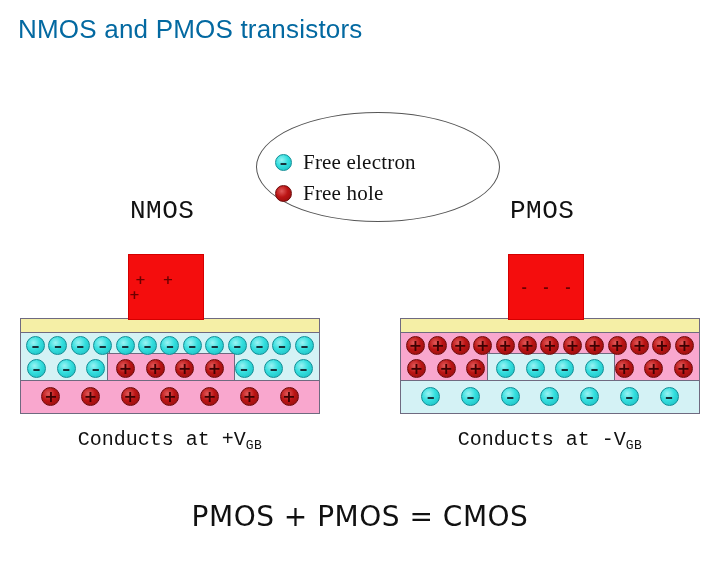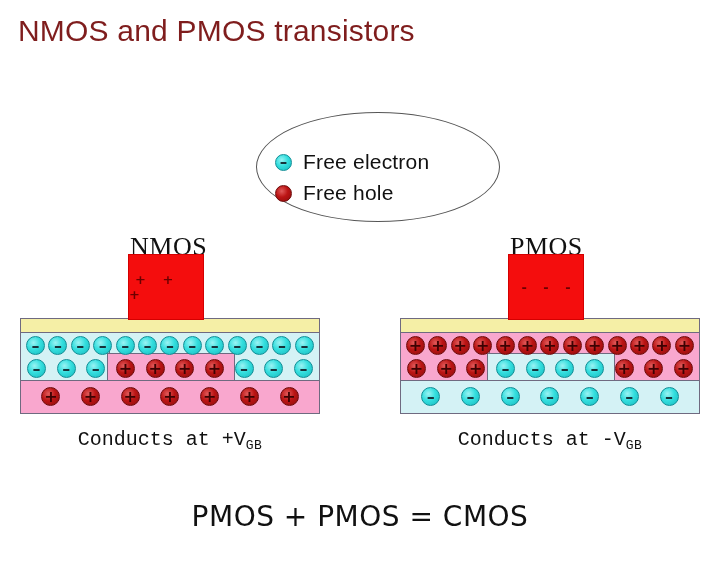--- a/index.html
+++ b/index.html
@@ -15,23 +15,23 @@
     font-family: "DejaVu Sans", sans-serif;
     background: #ffffff;
   }
 
   
   #slide-title {
     position: absolute;
     left: 18px;
     top: 14px;
     font-family: "Liberation Sans", sans-serif;
-    font-size: 30px;
+    font-size: 26px;
     font-weight: 400;
-    color: #7f1d1d;
+    color: #0369a1;
     letter-spacing: 0.2px;
     white-space: nowrap;
   }
 
   
   #legend-oval {
     position: absolute;
     left: 256px;
     top: 112px;
     width: 244px;
@@ -44,21 +44,21 @@
   .legend-row {
     position: absolute;
     left: 18px;
     display: flex;
     align-items: center;
     white-space: nowrap;
   }
   #legend-row-electron { top: 37px; }
   #legend-row-hole     { top: 68px; }
   .legend-label {
-    font-family: Liberation Sans, sans-serif;
+    font-family: Liberation Serif, serif;
     font-size: 21px;
     color: #111111;
     margin-left: 11px;
     letter-spacing: 0.2px;
   }
 
   
   .carrier {
     display: inline-block;
     border-radius: 50%;
@@ -96,25 +96,24 @@
     width: 300px;
   }
   #device-nmos { left: 20px;  top: 196px; }
   #device-pmos { left: 400px; top: 196px; }
 
   .device-label {
     position: absolute;
     top: 0;
     width: 100%;
     text-align: center;
-    font-family: Liberation Serif, serif;
+    font-family: Liberation Mono, monospace;
     font-size: 26px;
     color: #111111;
     letter-spacing: 0.5px;
-    margin-top: 36px;
   }
   #device-nmos .device-label { text-align: left;  padding-left: 110px; }
   #device-pmos .device-label { text-align: left;  padding-left: 110px; }
 
   
   .gate {
     position: absolute;
     top: 58px;
     left: 108px;
     width: 76px;

